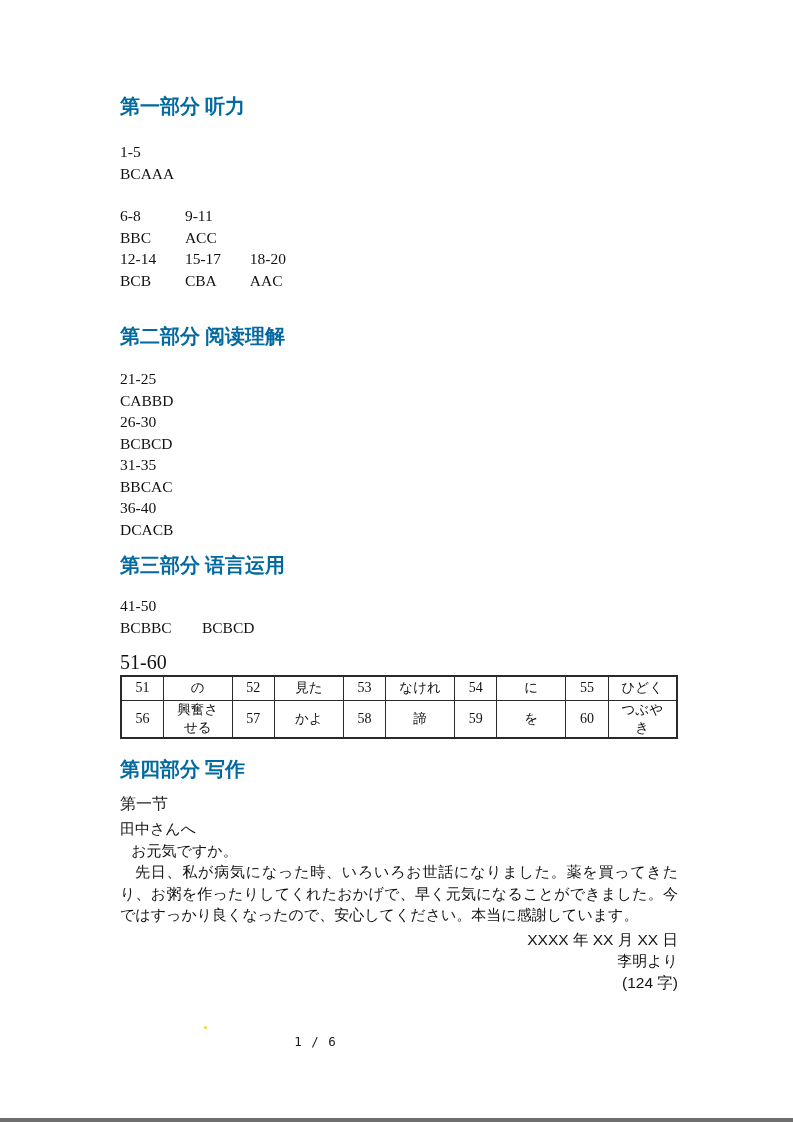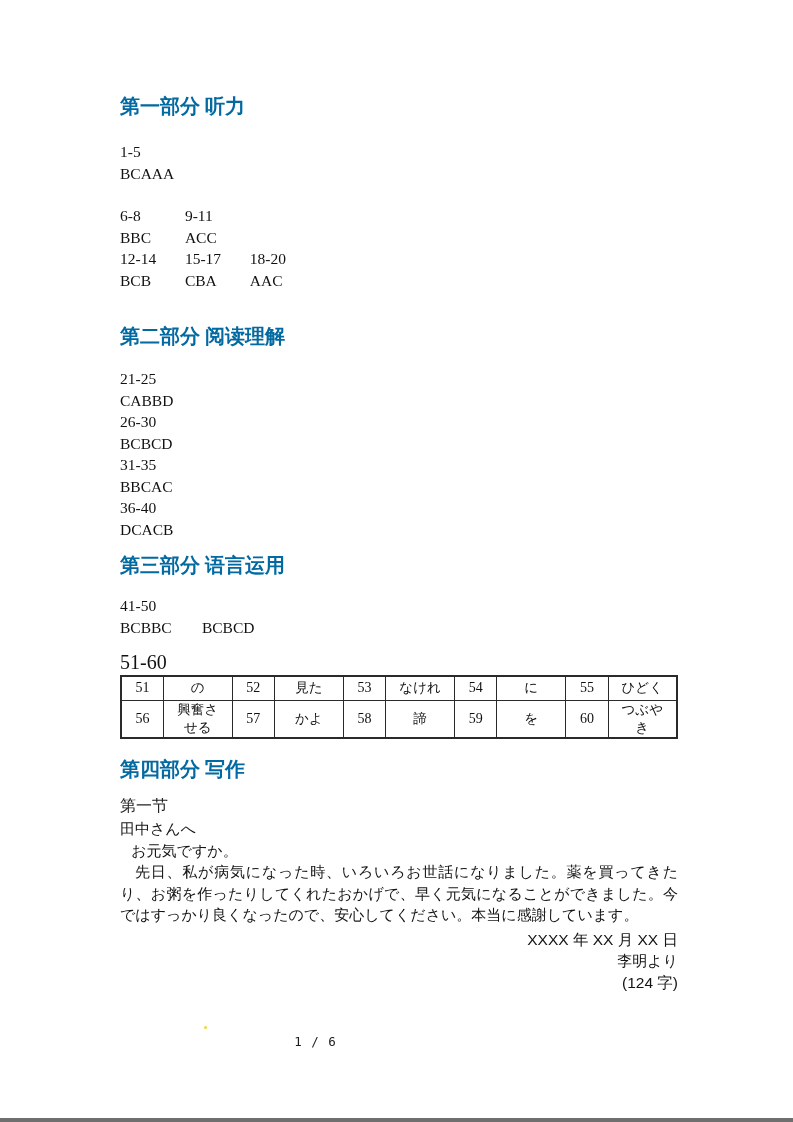--- a/index.html
+++ b/index.html
@@ -56,21 +56,21 @@
   td.num { font-family: "Liberation Serif", "DejaVu Serif", serif; font-size: 14px; }
   td.word { font-family: "Liberation Sans", "DejaVu Sans", sans-serif; font-size: 13.5px; }
   col.c-num { width: 7.6%; }
   col.c-word { width: 12.4%; }
   #h-writing { margin-top: 17px; }
   .section-label {
     margin-top: 13px;
     font-size: 16px;
     line-height: 21.5px;
     color: #222222;
-    font-family: Liberation Sans, sans-serif;
+    font-family: Liberation Mono, monospace;
   }
   .letter {
     margin-top: 2px;
     font-family: "Liberation Sans", "DejaVu Sans", sans-serif;
     font-size: 15px;
     line-height: 21.5px;
     color: #141414;
   }
   .letter .greeting { text-indent: 0.75em; }
   .letter p.body { margin: 0; text-indent: 1em; text-align: justify; }

